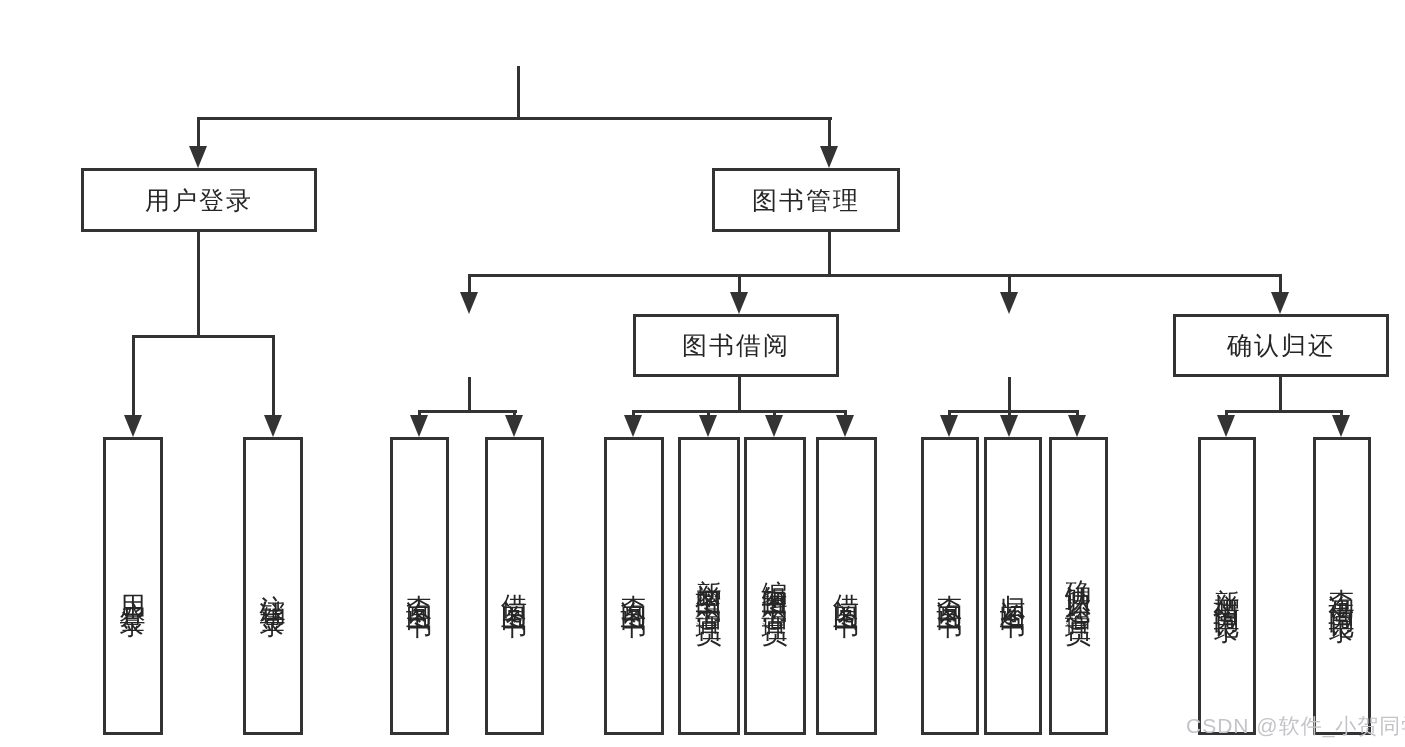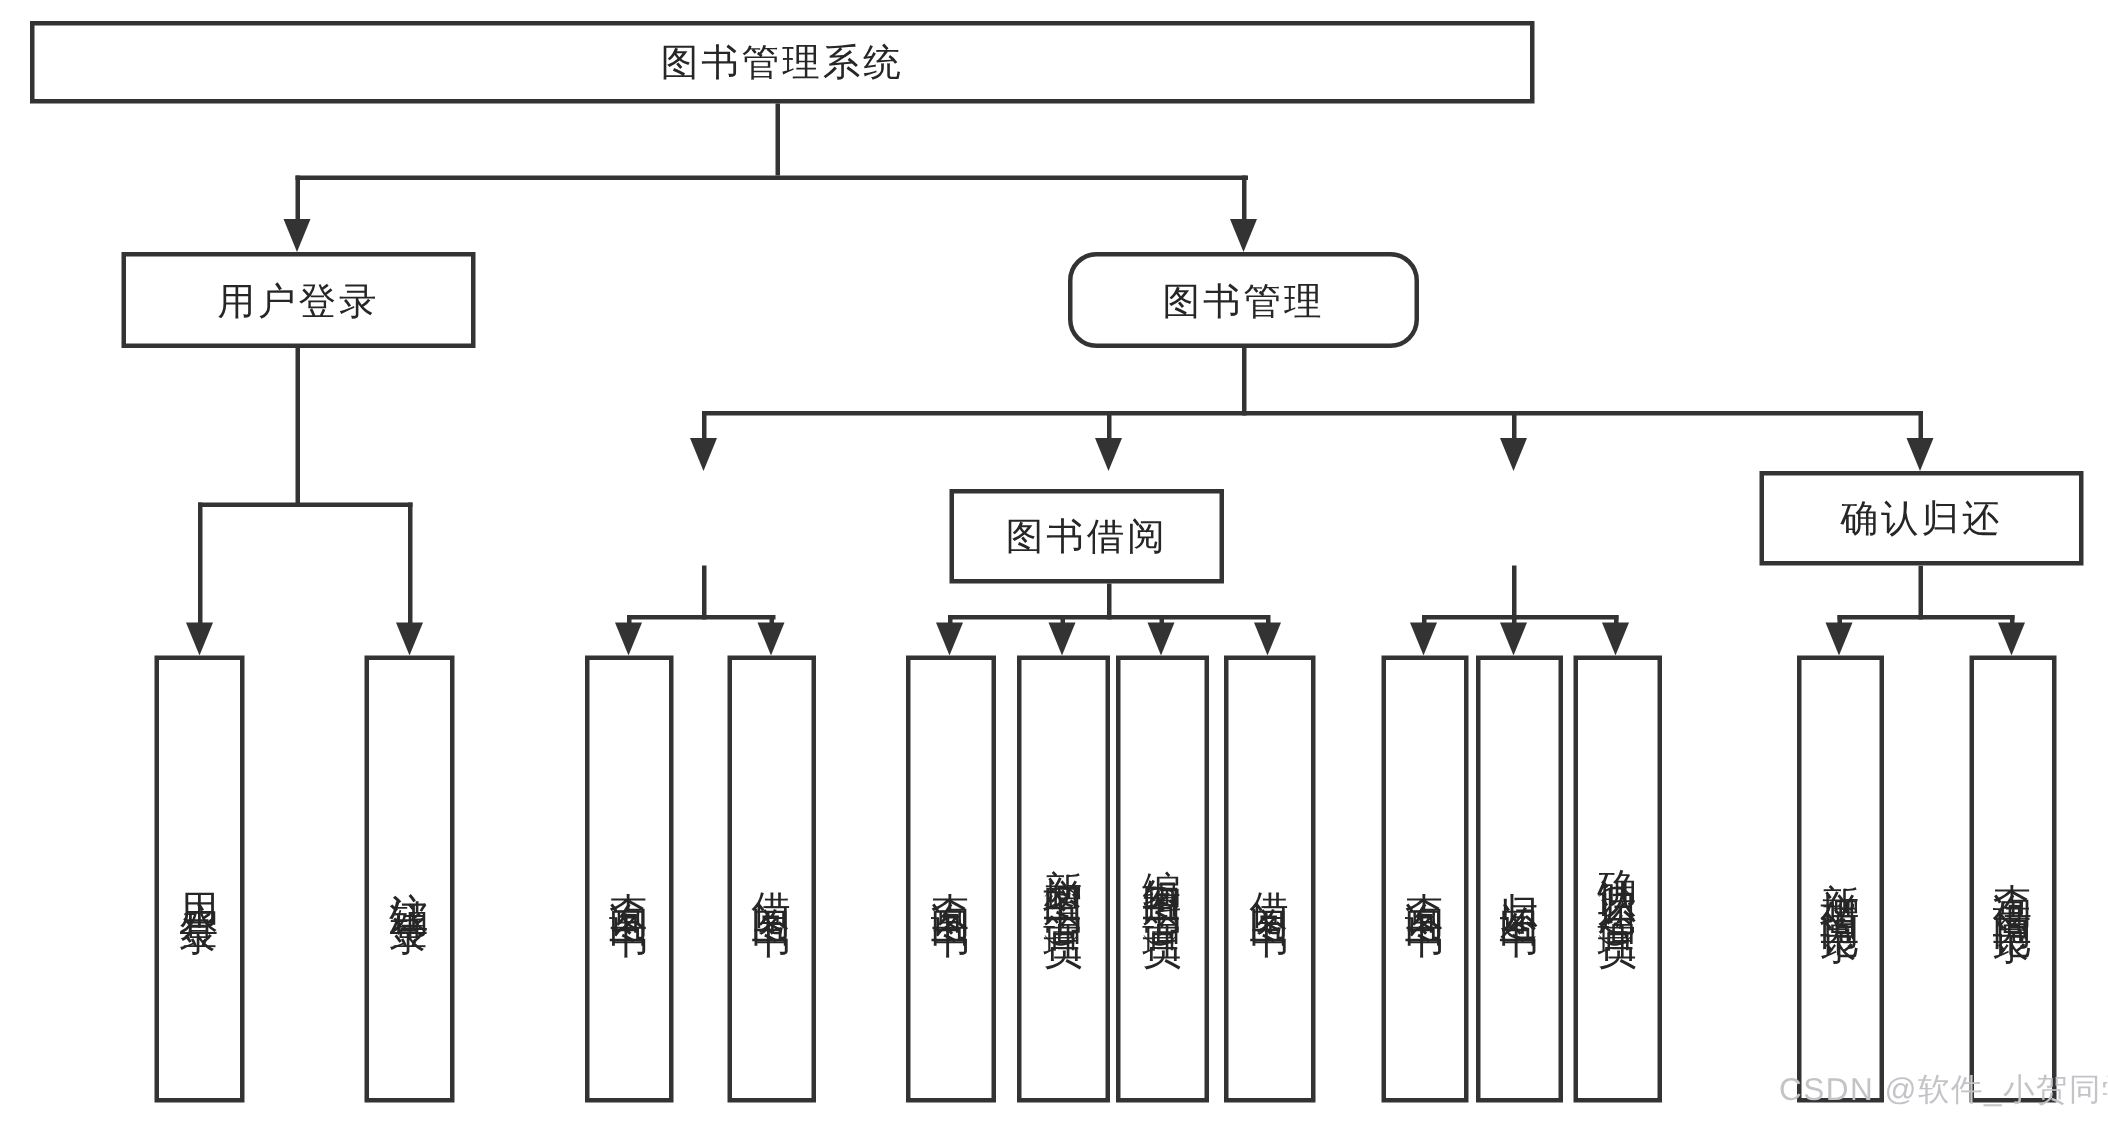--- a/index.html
+++ b/index.html
@@ -26,34 +26,31 @@
   .watermark{
     position:absolute;left:1186px;top:712px;font-size:21px;color:#c4c4c8;
     letter-spacing:1px;z-index:5;white-space:nowrap;
   }
 </style>
 </head>
 <body>
 
 <div class="stage">
 
-  <div class="box hbox" style="left:20px;top:14px;width:1003px;height:55px;">
-    <span>图书管理系统</span>
-  </div>
 
   <div class="box hbox" style="left:81px;top:168px;width:236px;height:64px;">
     <span>用户登录</span>
   </div>
 
-  <div class="box hbox" style="left:712px;top:168px;width:234px;height:64px;border-radius:19px;">
+  <div class="box hbox" style="left:712px;top:168px;width:188px;height:64px;">
     <span>图书管理</span>
   </div>
 
 
-  <div class="box hbox" style="left:633px;top:326px;width:183px;height:63px;">
+  <div class="box hbox" style="left:633px;top:314px;width:206px;height:63px;">
     <span>图书借阅</span>
   </div>
 
 
   <div class="box hbox" style="left:1173px;top:314px;width:216px;height:63px;">
     <span>确认归还</span>
   </div>
 
   <div class="box vbox" style="left:103px;top:437px;width:60px;height:298px;">
     <span class="vtext">用户登录</span>

